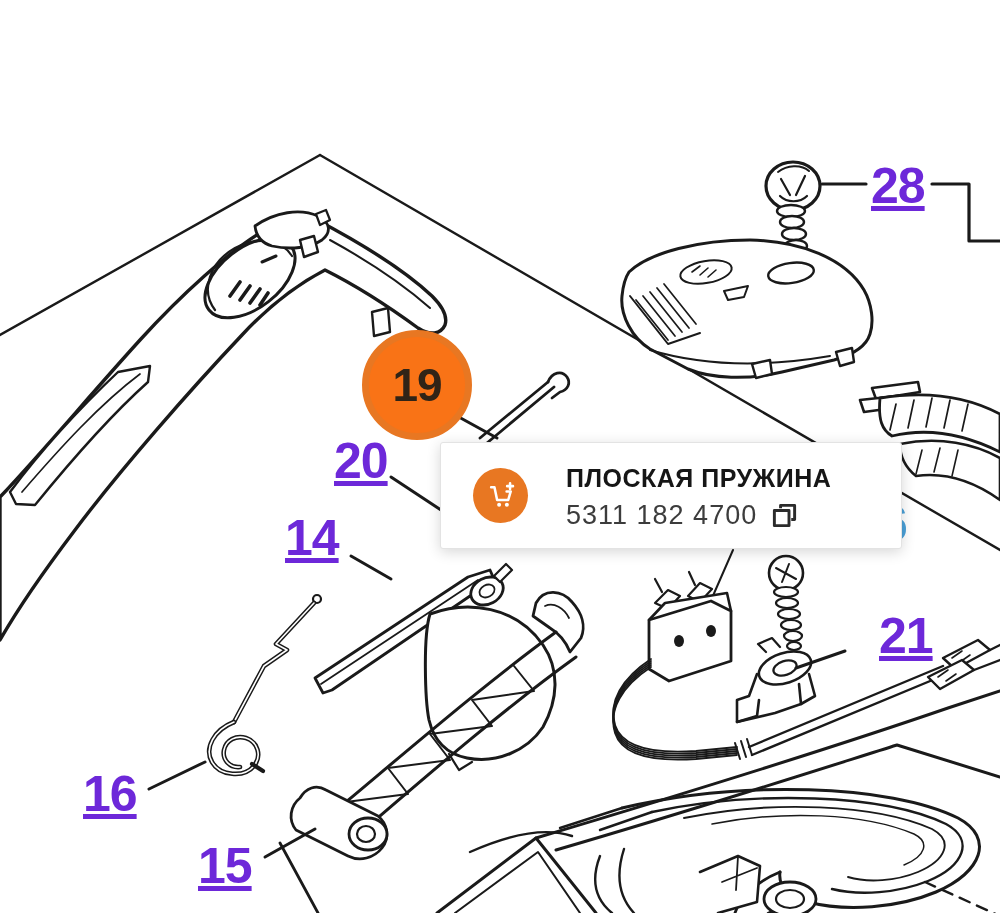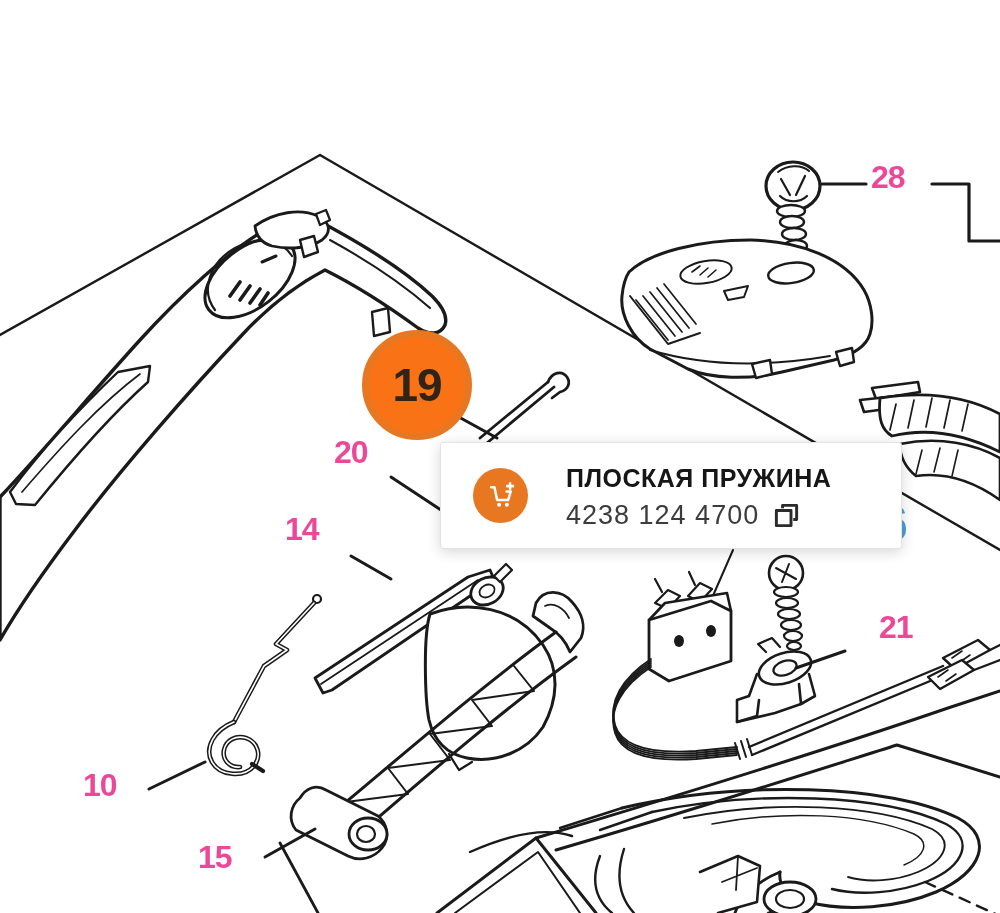--- a/index.html
+++ b/index.html
@@ -2,22 +2,22 @@
 <html><head>
 <meta charset="utf-8">
 <style>
   html,body{margin:0;padding:0;background:#ffffff;}
   #stage{
     position:relative;width:1000px;height:913px;background:#ffffff;overflow:hidden;
     font-family:"Liberation Sans", sans-serif;
   }
   #sketch{position:absolute;left:0;top:0;z-index:1;}
   .lbl{
-    position:absolute;z-index:3;font-weight:700;font-size:32px;line-height:1;
-    color:#ec4899;letter-spacing:-1px;user-select:none;cursor:pointer;
+    position:absolute;z-index:3;font-weight:700;font-size:50px;line-height:1;
+    color:#6d28d9;letter-spacing:-1px;user-select:none;cursor:pointer;text-decoration:underline;
   }
   #marker6{
     position:absolute;left:880px;top:499px;z-index:4;font-weight:700;font-size:50px;
     line-height:1;color:#4aa0d8;letter-spacing:-1px;
   }
   #marker19{
     position:absolute;left:362px;top:330px;width:96px;height:96px;z-index:6;
     border:7px solid #e87722;border-radius:50%;background:#f97316;
     display:flex;align-items:center;justify-content:center;cursor:pointer;
   }
@@ -212,21 +212,21 @@
       <path d="M 351,556 L 391,579"></path>
       <path d="M 149,789 L 205,762"></path>
       <path d="M 265,857 L 315,829"></path>
       <path d="M 845,651 L 796,668"></path>
     </g>
   </svg>
 
   <div class="lbl" style="left:871px;top:161px;">28</div>
   <div class="lbl" style="left:334px;top:436px;">20</div>
   <div class="lbl" style="left:285px;top:513px;">14</div>
-  <div class="lbl" style="left:83px;top:769px;">10</div>
+  <div class="lbl" style="left:83px;top:769px;">16</div>
   <div class="lbl" style="left:198px;top:841px;">15</div>
   <div class="lbl" style="left:879px;top:611px;">21</div>
 
   <div id="marker6">6</div>
 
   <div id="marker19">
     <span class="num">19</span>
   </div>
 
   <div id="tooltip">
@@ -235,21 +235,21 @@
         <svg width="32" height="32" viewBox="0 0 24 24" fill="none" stroke="#ffffff" stroke-width="1.9" stroke-linecap="round" stroke-linejoin="round">
           <path d="M 4.6,5.4 H 7.1 L 9.1,15 H 17.4 L 19.3,8.6 H 16.2"></path>
           <path d="M 16.6,4.6 H 21 M 18.8,2.4 V 6.8"></path>
           <circle cx="10.6" cy="18.6" r="1.5" fill="#ffffff" stroke="none"></circle>
           <circle cx="16.4" cy="18.6" r="1.5" fill="#ffffff" stroke="none"></circle>
         </svg>
       </span>
     </button>
     <div id="tipTitle">ПЛОСКАЯ ПРУЖИНА</div>
     <div id="tipRow">
-      <span id="tipNumber">4238 124 4700</span>
+      <span id="tipNumber">5311 182 4700</span>
       <span id="copyBtn">
         <svg width="27" height="27" viewBox="0 0 24 24" fill="none" stroke="#2b2b2b" stroke-width="2.6" stroke-linejoin="round">
           <path d="M 8.5,5.5 V 3 H 21 V 15.5 H 18"></path>
           <rect x="3" y="7.5" width="13" height="13.5"></rect>
         </svg>
       </span>
     </div>
   </div>
 
 </div>

